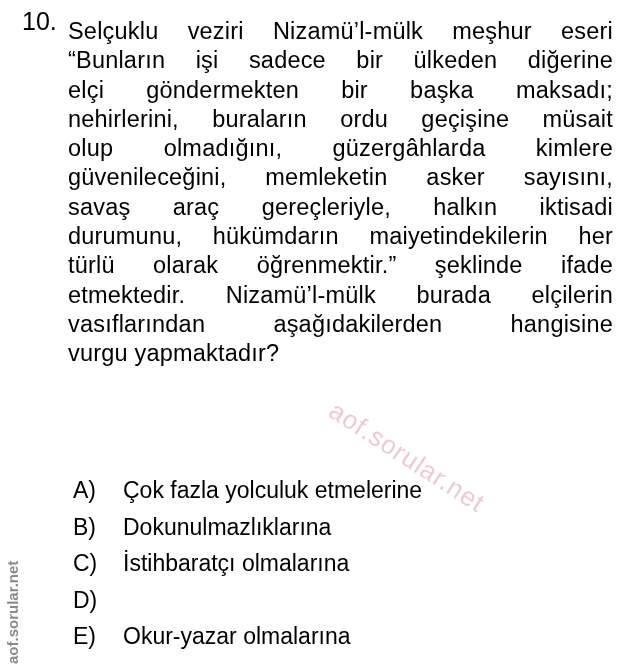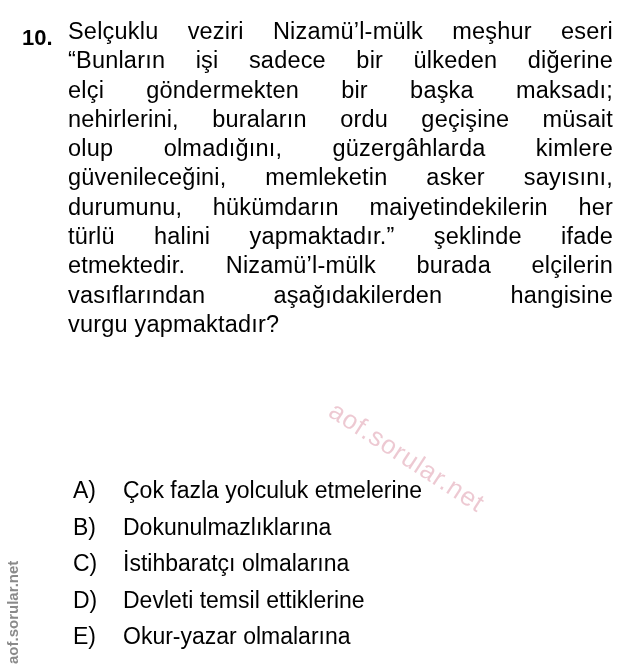--- a/index.html
+++ b/index.html
@@ -11,23 +11,23 @@
       width: 641px;
       height: 671px;
       position: relative;
       overflow: hidden;
       font-family: "Liberation Sans", sans-serif;
       color: #000000;
     }
     .question-number {
       position: absolute;
       left: 22px;
-      top: 23px;
-      font-size: 22px;
-      font-weight: bold;
+      top: 7px;
+      font-size: 25px;
+      font-weight: normal;
       line-height: 29px;
     }
     .stem {
       position: absolute;
       left: 68px;
       top: 17px;
       width: 545px;
     }
     .stem-line {
       display: block;
@@ -95,43 +95,43 @@
 
 <div class="question-number">10.</div>
 
 <div class="stem">
   <span class="stem-line">Selçuklu veziri Nizamü’l-mülk meşhur eseri</span>
   <span class="stem-line">“Bunların işi sadece bir ülkeden diğerine</span>
   <span class="stem-line">elçi göndermekten bir başka maksadı;</span>
   <span class="stem-line">nehirlerini, buraların ordu geçişine müsait</span>
   <span class="stem-line">olup olmadığını, güzergâhlarda kimlere</span>
   <span class="stem-line">güvenileceğini, memleketin asker sayısını,</span>
+  <span class="stem-line">savaş araç gereçleriyle, halkın iktisadi</span>
   <span class="stem-line">durumunu, hükümdarın maiyetindekilerin her</span>
-  <span class="stem-line">türlü halini yapmaktadır.” şeklinde ifade</span>
+  <span class="stem-line">türlü olarak öğrenmektir.” şeklinde ifade</span>
   <span class="stem-line">etmektedir. Nizamü’l-mülk burada elçilerin</span>
   <span class="stem-line">vasıflarından aşağıdakilerden hangisine</span>
   <span class="stem-line last">vurgu yapmaktadır?</span>
 </div>
 
 <div class="options">
   <div class="option">
     <span class="option-letter">A)</span>
     <span class="option-text">Çok fazla yolculuk etmelerine</span>
   </div>
   <div class="option">
     <span class="option-letter">B)</span>
     <span class="option-text">Dokunulmazlıklarına</span>
   </div>
   <div class="option">
     <span class="option-letter">C)</span>
     <span class="option-text">İstihbaratçı olmalarına</span>
   </div>
   <div class="option">
     <span class="option-letter">D)</span>
-    <span class="option-text">Devleti temsil ettiklerine</span>
   </div>
   <div class="option">
     <span class="option-letter">E)</span>
     <span class="option-text">Okur-yazar olmalarına</span>
   </div>
 </div>
 
 <div class="watermark-diagonal">aof.sorular.net</div>
 <div class="watermark-vertical">aof.sorular.net</div>
 

